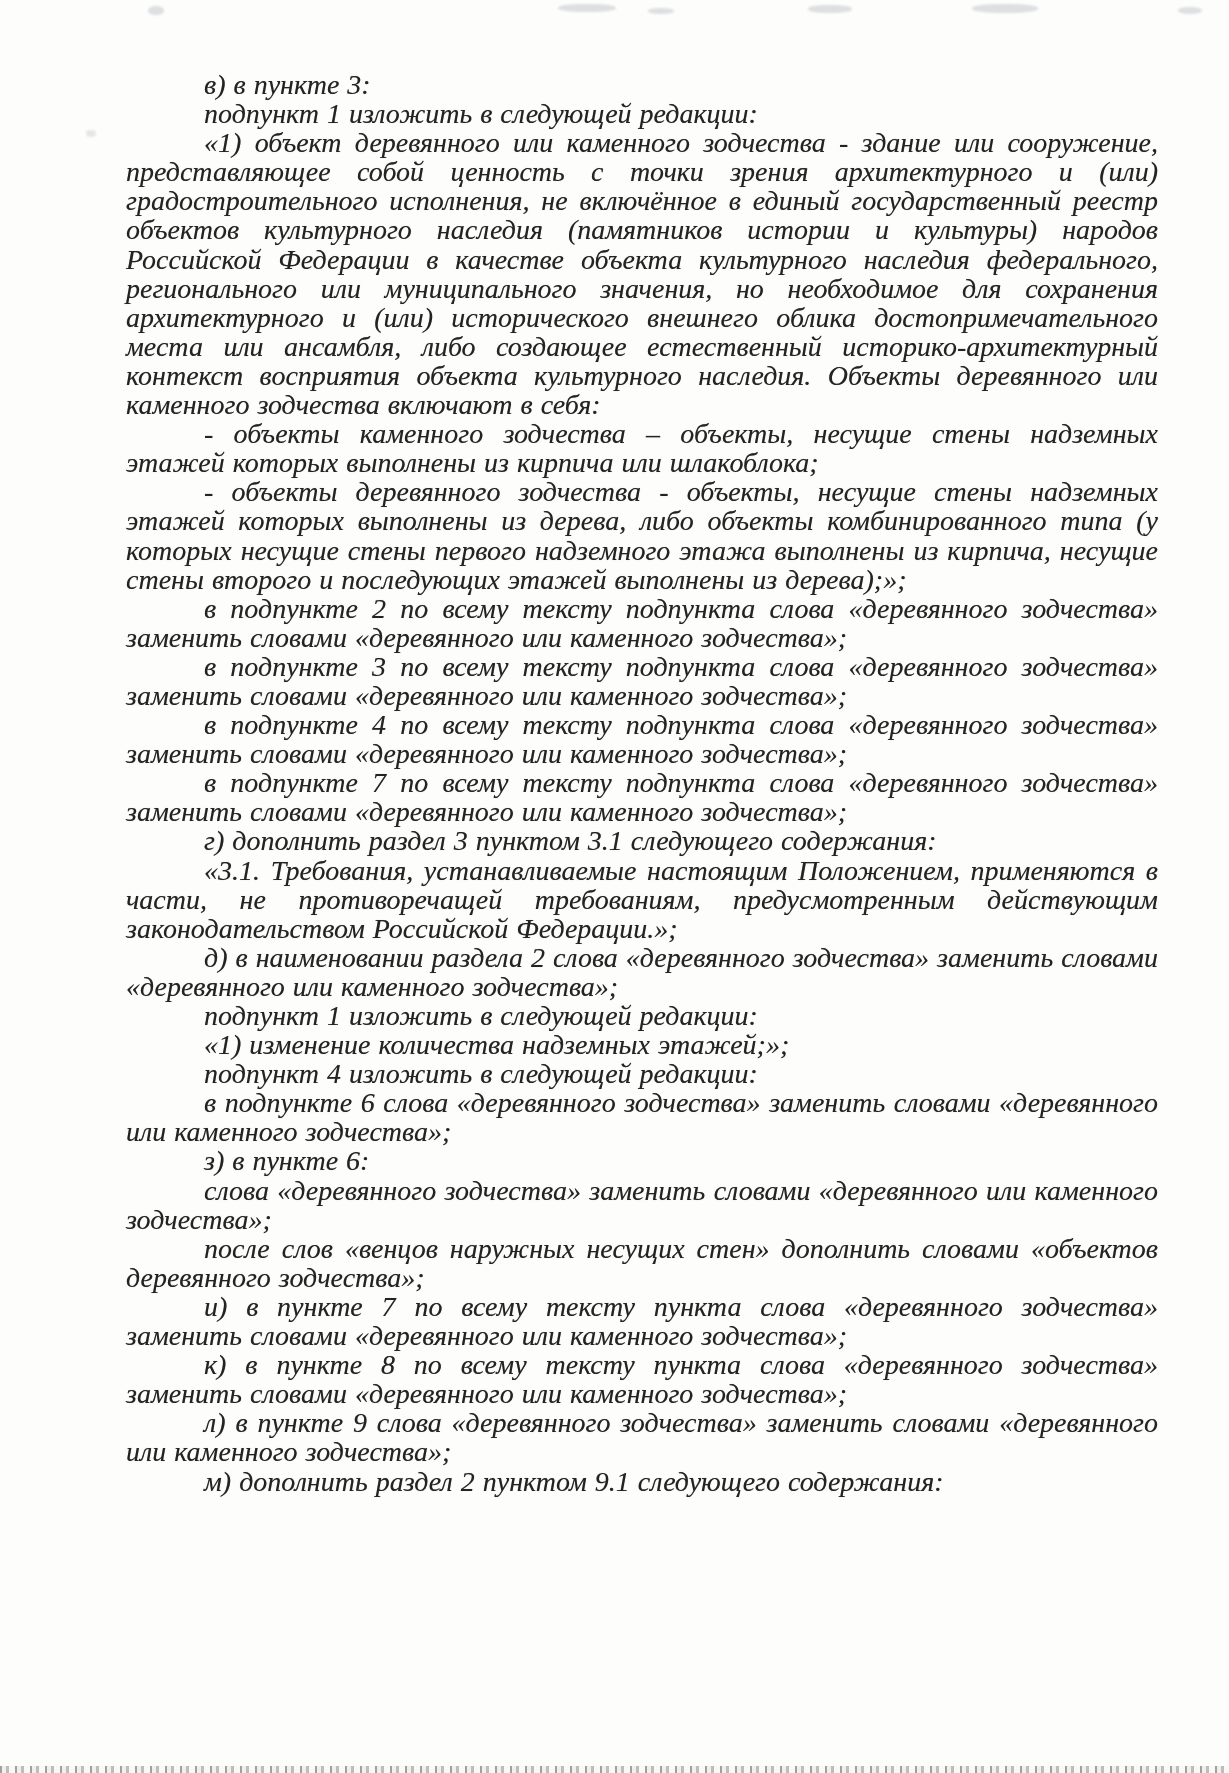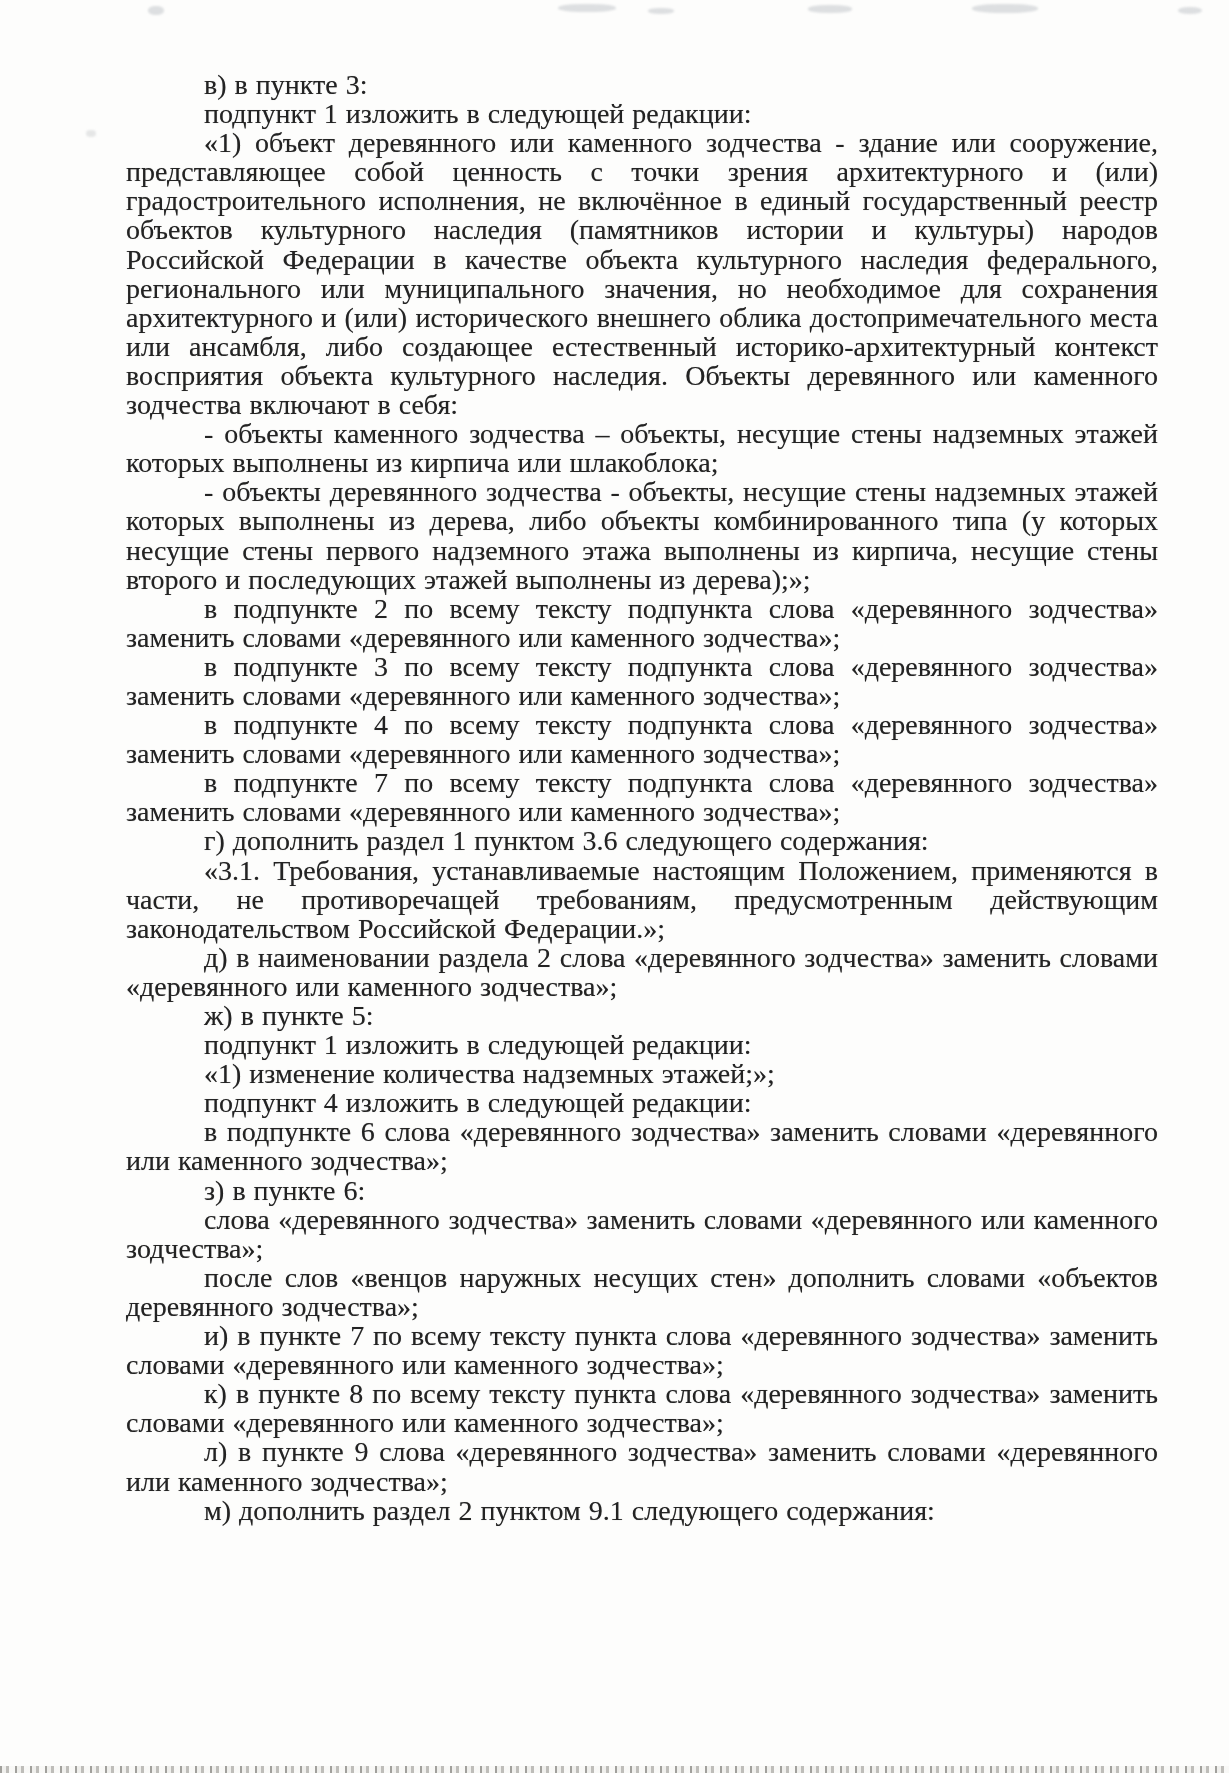--- a/index.html
+++ b/index.html
@@ -25,20 +25,21 @@
     font-size: 28px;
     line-height: 29.1px;
     text-align: justify;
     text-shadow: 0 0 0.7px rgba(40, 40, 40, 0.45);
   }
   .para {
     margin: 0;
     padding: 0;
     text-indent: 78px;
     word-spacing: 1px;
+    font-style: italic;
   }
   
   .speck {
     position: absolute;
     background: rgba(110, 120, 130, 0.22);
     border-radius: 45%;
     filter: blur(1px);
   }
   .sp1 { left: 148px; top: 6px;  width: 16px; height: 9px; }
   .sp2 { left: 558px; top: 4px;  width: 58px; height: 8px; }
@@ -79,24 +80,23 @@
   <div class="content">
     <p class="para">в) в пункте 3:</p>
     <p class="para">подпункт 1 изложить в следующей редакции:</p>
     <p class="para">«1) объект деревянного или каменного зодчества - здание или сооружение, представляющее собой ценность с точки зрения архитектурного и (или) градостроительного исполнения, не включённое в единый государственный реестр объектов культурного наследия (памятников истории и культуры) народов Российской Федерации в качестве объекта культурного наследия федерального, регионального или муниципального значения, но необходимое для сохранения архитектурного и (или) исторического внешнего облика достопримечательного места или ансамбля, либо создающее естественный историко-архитектурный контекст восприятия объекта культурного наследия. Объекты деревянного или каменного зодчества включают в себя:</p>
     <p class="para">- объекты каменного зодчества – объекты, несущие стены надземных этажей которых выполнены из кирпича или шлакоблока;</p>
     <p class="para">- объекты деревянного зодчества - объекты, несущие стены надземных этажей которых выполнены из дерева, либо объекты комбинированного типа (у которых несущие стены первого надземного этажа выполнены из кирпича, несущие стены второго и последующих этажей выполнены из дерева);»;</p>
     <p class="para">в подпункте 2 по всему тексту подпункта слова «деревянного зодчества» заменить словами «деревянного или каменного зодчества»;</p>
     <p class="para">в подпункте 3 по всему тексту подпункта слова «деревянного зодчества» заменить словами «деревянного или каменного зодчества»;</p>
     <p class="para">в подпункте 4 по всему тексту подпункта слова «деревянного зодчества» заменить словами «деревянного или каменного зодчества»;</p>
     <p class="para">в подпункте 7 по всему тексту подпункта слова «деревянного зодчества» заменить словами «деревянного или каменного зодчества»;</p>
-    <p class="para">г) дополнить раздел 1 пунктом 3.6 следующего содержания:</p>
+    <p class="para">г) дополнить раздел 3 пунктом 3.1 следующего содержания:</p>
     <p class="para">«3.1. Требования, устанавливаемые настоящим Положением, применяются в части, не противоречащей требованиям, предусмотренным действующим законодательством Российской Федерации.»;</p>
     <p class="para">д) в наименовании раздела 2 слова «деревянного зодчества» заменить словами «деревянного или каменного зодчества»;</p>
-    <p class="para">ж) в пункте 5:</p>
     <p class="para">подпункт 1 изложить в следующей редакции:</p>
     <p class="para">«1) изменение количества надземных этажей;»;</p>
     <p class="para">подпункт 4 изложить в следующей редакции:</p>
     <p class="para">в подпункте 6 слова «деревянного зодчества» заменить словами «деревянного или каменного зодчества»;</p>
     <p class="para">з) в пункте 6:</p>
     <p class="para">слова «деревянного зодчества» заменить словами «деревянного или каменного зодчества»;</p>
     <p class="para">после слов «венцов наружных несущих стен» дополнить словами «объектов деревянного зодчества»;</p>
     <p class="para">и) в пункте 7 по всему тексту пункта слова «деревянного зодчества» заменить словами «деревянного или каменного зодчества»;</p>
     <p class="para">к) в пункте 8 по всему тексту пункта слова «деревянного зодчества» заменить словами «деревянного или каменного зодчества»;</p>
     <p class="para">л) в пункте 9 слова «деревянного зодчества» заменить словами «деревянного или каменного зодчества»;</p>

